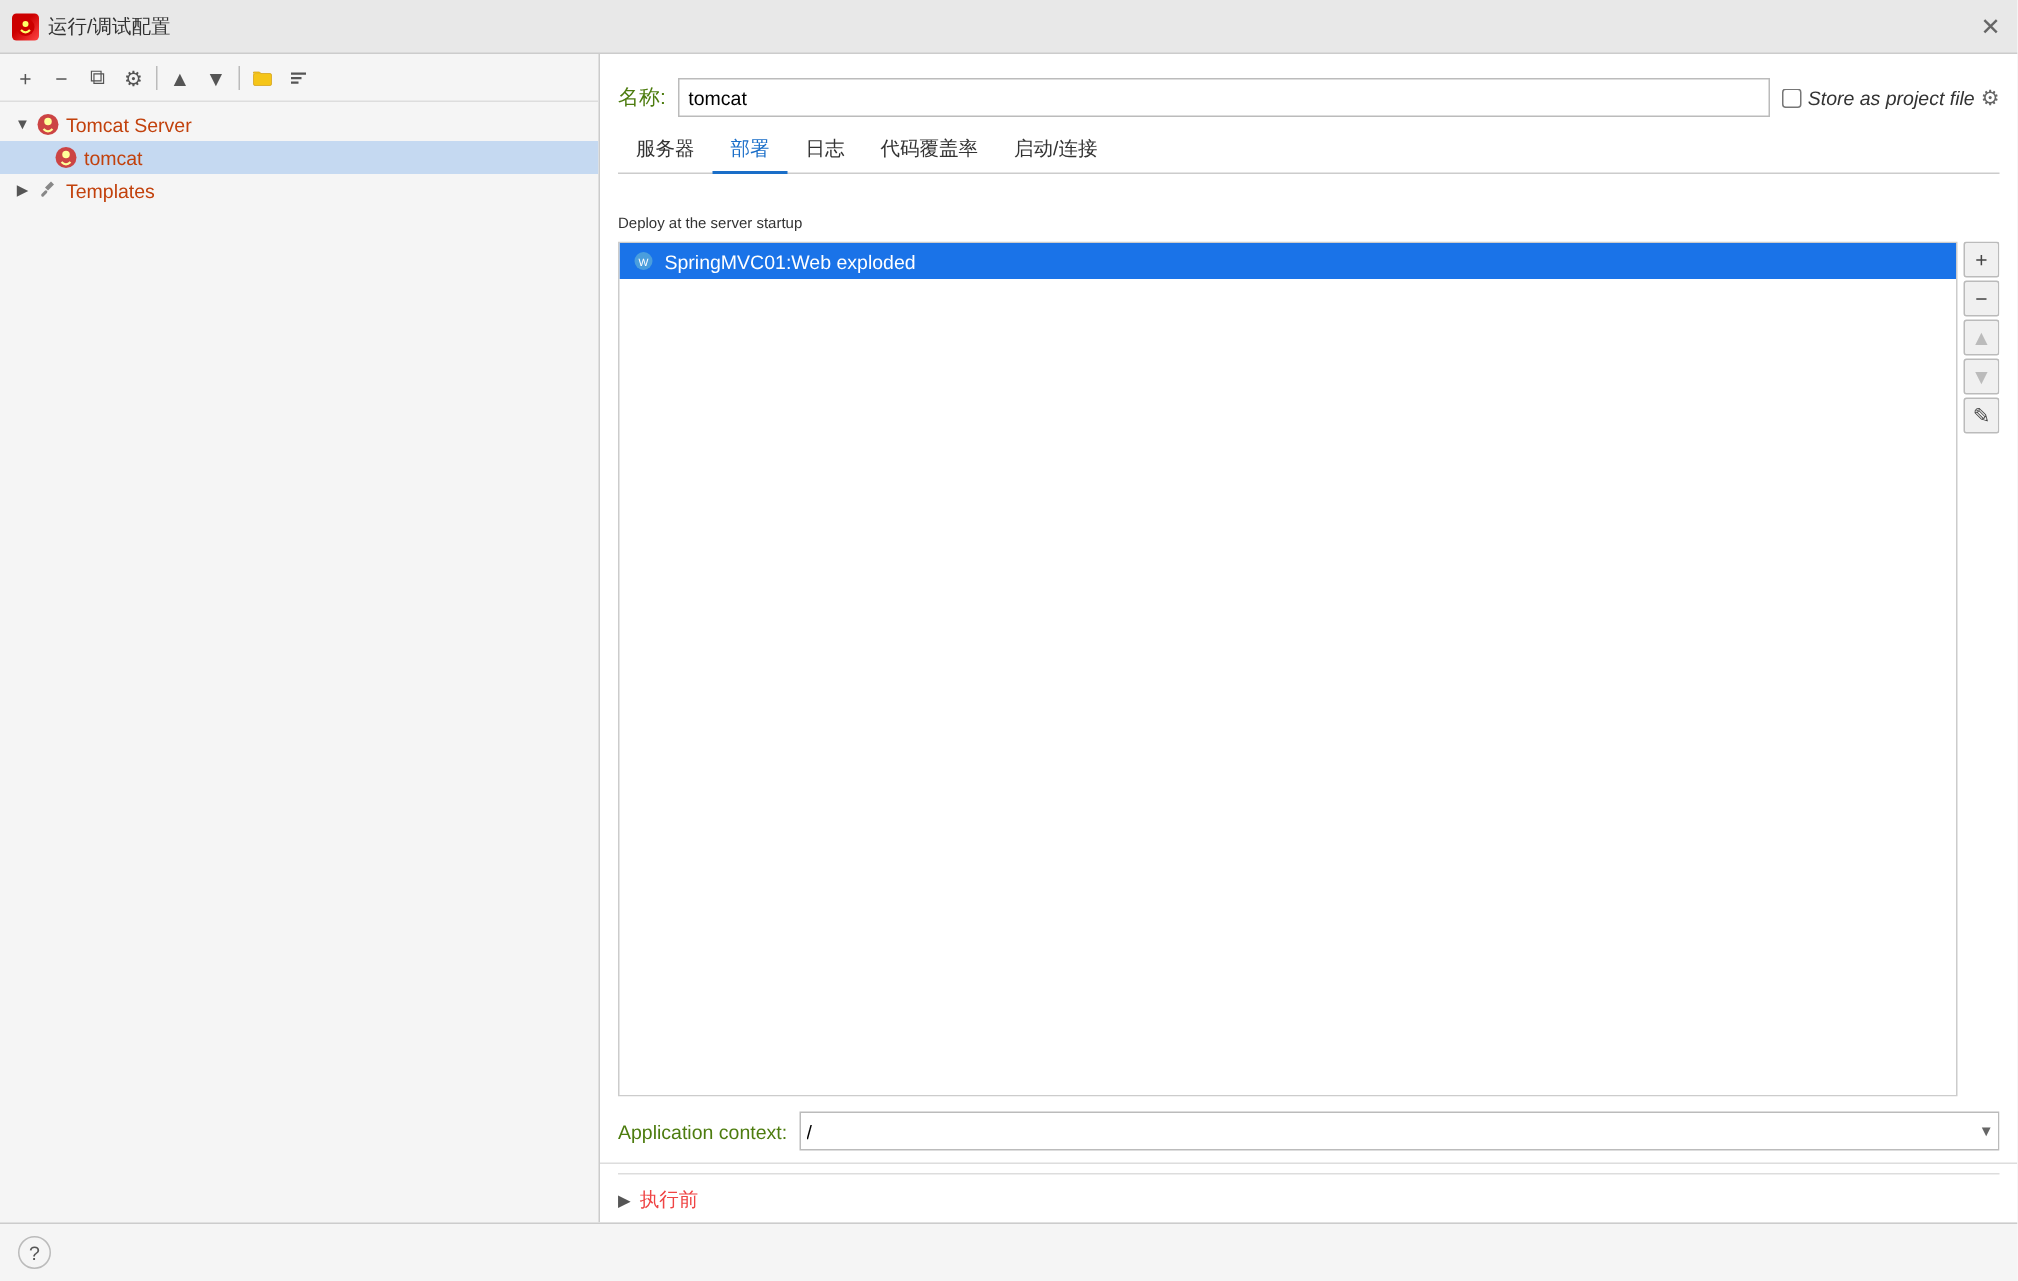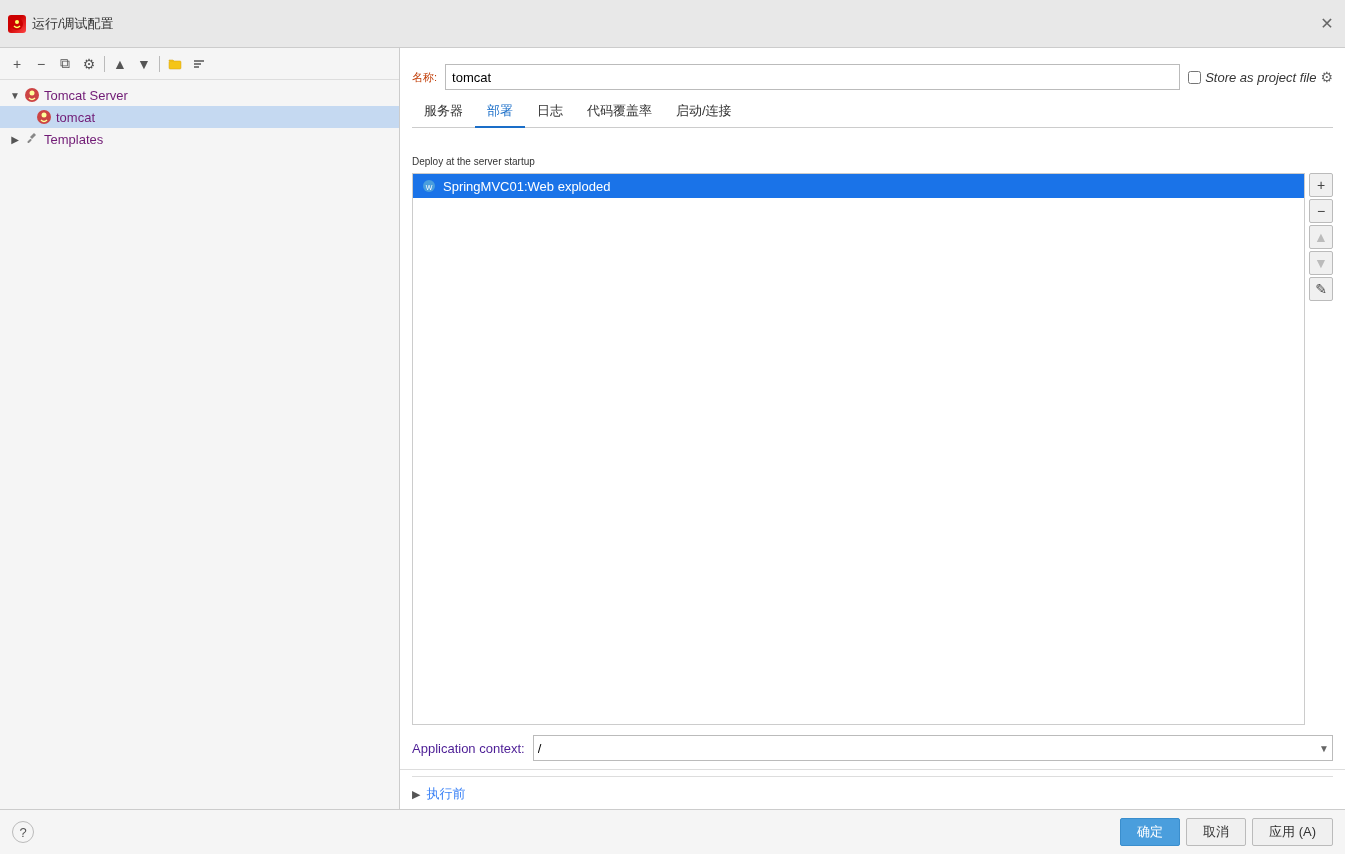--- a/index.html
+++ b/index.html
@@ -11,21 +11,21 @@
       height: 854px;
       overflow: hidden;
       display: flex;
       flex-direction: column;
     }
 
     
     .title-bar {
       background: #e8e8e8;
       border-bottom: 1px solid #ccc;
-      height: 48px;
+      height: 36px;
       display: flex;
       align-items: center;
       padding: 0 8px;
       justify-content: space-between;
     }
     .title-bar-left {
       display: flex;
       align-items: center;
       gap: 6px;
     }
@@ -127,21 +127,21 @@
     }
     .tree-icon {
       width: 16px;
       height: 16px;
       margin-right: 4px;
       display: flex;
       align-items: center;
       justify-content: center;
       font-size: 12px;
     }
-    .tree-label { color: #701a75; font-size: 13px; }
+    .tree-label { color: #c2410c; font-size: 13px; }
     .tree-item-indent { padding-left: 20px; }
 
     
     .icon-tomcat {
       color: #c44;
       font-size: 13px;
     }
     .icon-wrench {
       color: #666;
       font-size: 12px;
@@ -149,22 +149,22 @@
 
     
     .right-panel {
       flex: 1;
       display: flex;
       flex-direction: column;
       background: #fff;
       padding: 10px 12px 0 12px;
     }
     .name-label {
-      color: #c2410c;
-      font-size: 11px;
+      color: #4d7c0f;
+      font-size: 14px;
       white-space: nowrap;
     }
     .name-input {
       flex: 1;
       height: 26px;
       border: 1px solid #bbb;
       padding: 2px 6px;
       font-size: 13px;
       outline: none;
       background: white;
@@ -280,21 +280,21 @@
     }
     .side-btn.disabled { color: #bbb; cursor: default; }
 
     
     .context-row {
       display: flex;
       align-items: center;
       padding: 10px 0 8px 0;
       gap: 8px;
     }
-    .context-label { font-size: 13px; color: #4c1d95; white-space: nowrap; }
+    .context-label { font-size: 13px; color: #4d7c0f; white-space: nowrap; }
     .context-select-wrapper {
       flex: 1;
       position: relative;
       display: flex;
       align-items: center;
     }
     .context-select-wrapper select {
       width: 100%;
       height: 26px;
       border: 1px solid #bbb;
@@ -319,21 +319,21 @@
       padding: 8px 0 0 0;
       display: flex;
       align-items: center;
       gap: 6px;
     }
     .execute-toggle {
       cursor: pointer;
       color: #555;
       font-size: 11px;
     }
-    .execute-label { font-size: 13px; color: #3b82f6; }
+    .execute-label { font-size: 13px; color: #ef4444; }
 
     
     .bottom-bar {
       display: flex;
       align-items: center;
       justify-content: space-between;
       padding: 8px 12px;
       border-top: 1px solid #ccc;
       background: #f5f5f5;
     }
@@ -527,18 +527,13 @@
         <span class="execute-label">执行前</span>
       </div>
     </div>
 
   </div>
 
 </div>
 
 <div class="bottom-bar">
   <button class="help-btn">?</button>
-  <div class="action-btns">
-    <button class="action-btn primary">确定</button>
-    <button class="action-btn">取消</button>
-    <button class="action-btn">应用 (A)</button>
-  </div>
 </div>
 
 </body></html>

